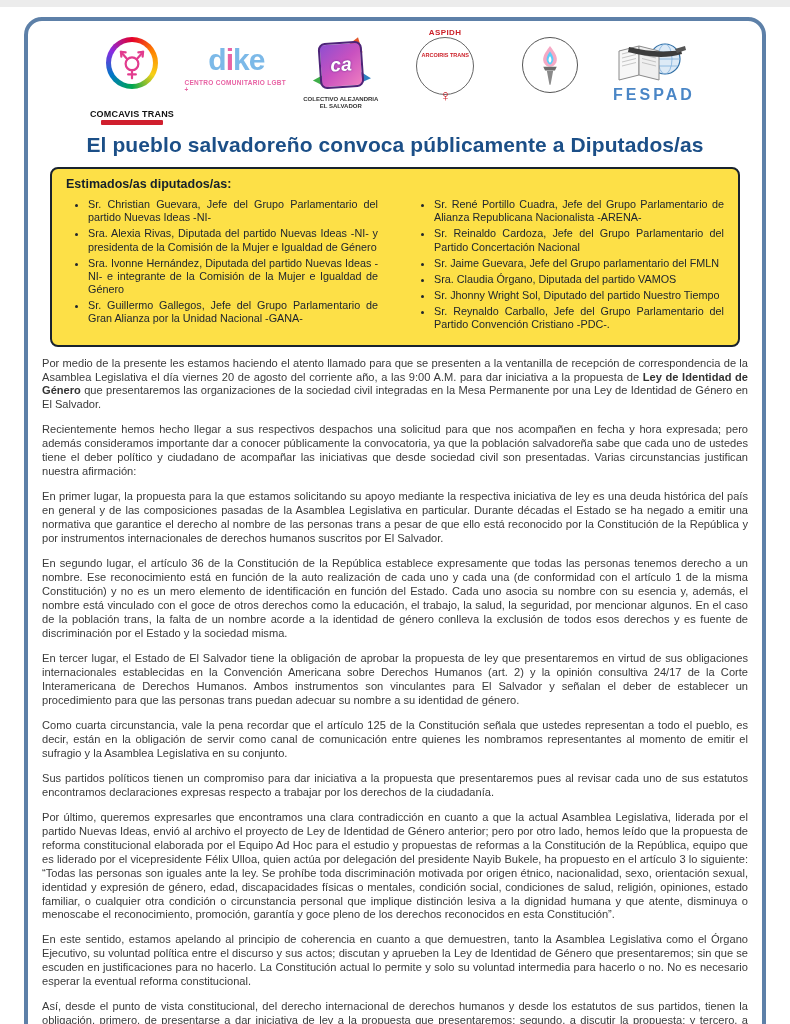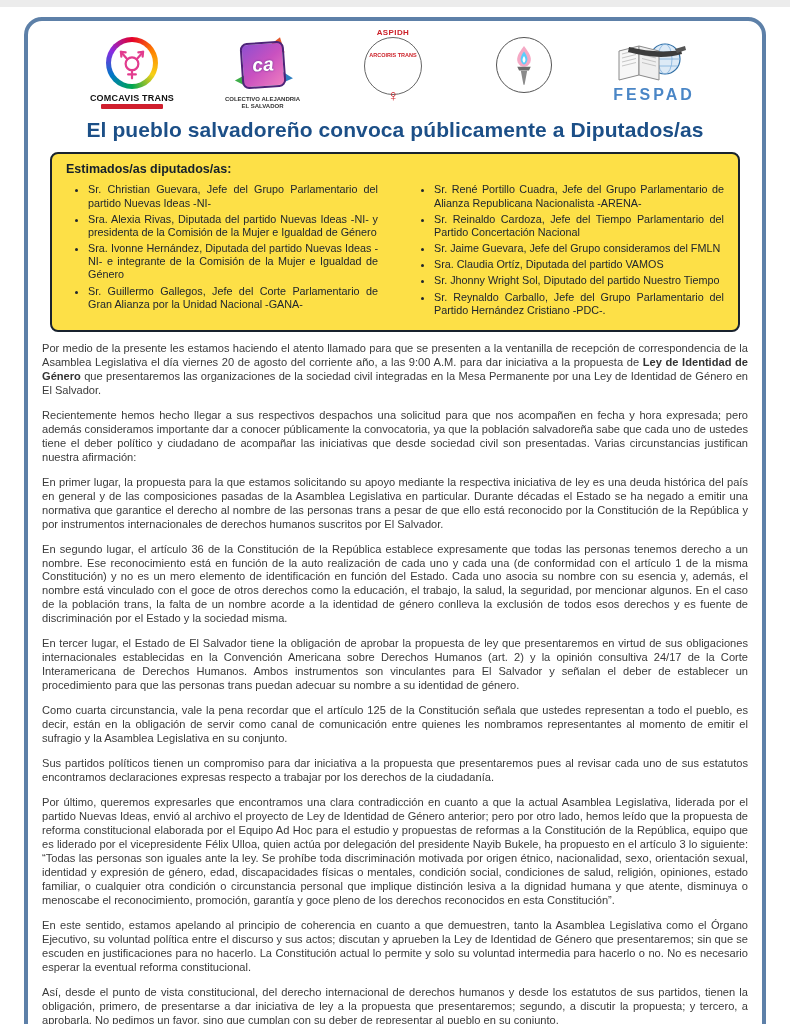--- a/index.html
+++ b/index.html
@@ -24,21 +24,21 @@
   }
   .logo { display:flex; flex-direction:column; align-items:center; width:104px; }
 
   
   .ring {
     width:52px; height:52px; border-radius:50%;
     background:conic-gradient(#e4002b,#ff8200,#f7d117,#00a650,#0077c8,#8a2be2,#e4002b);
     display:flex; align-items:center; justify-content:center;
   }
   .ring-inner { width:42px; height:42px; border-radius:50%; background:#fff; display:flex; align-items:center; justify-content:center; }
-  .comcavis-name { color:#111; font-size:9px; font-weight:bold; margin-top:4px; letter-spacing:.2px; }
+  .comcavis-name { color:#111; font-size:9px; font-weight:bold; margin-top:20px; letter-spacing:.2px; }
   .comcavis-strip { width:62px; height:5px; background:#d01f2e; margin-top:1px; border-radius:1px; }
 
   
   .dike-word { font-size:30px; font-weight:bold; color:#7cb9e8; line-height:1; letter-spacing:-1px; margin-top:8px; }
   .dike-word .pink { color:#e863a4; }
   .dike-sub { color:#e863a4; font-size:6.5px; font-weight:bold; margin-top:4px; letter-spacing:.3px; }
 
   
   .ca-wrap { position:relative; width:56px; height:56px; display:flex; align-items:center; justify-content:center; }
   .ca-tri1 { position:absolute; left:2px; bottom:4px; width:0; height:0;
@@ -131,20 +131,24 @@
               <line x1="7" y1="7" x2="12.5" y2="7.5"></line>
               <line x1="7" y1="7" x2="7.5" y2="12.5"></line>
             </g>
           </svg>
         </div>
       </div>
       <div class="comcavis-name">COMCAVIS TRANS</div>
       <div class="comcavis-strip"></div>
     </div>
 
+    <div class="logo">
+      <div class="dike-word"><span>d</span><span class="pink">i</span><span>ke</span></div>
+      <div class="dike-sub">CENTRO COMUNITARIO LGBT +</div>
+    </div>
 
     <div class="logo">
       <div class="ca-wrap">
         <div class="ca-tri1"></div>
         <div class="ca-tri2"></div>
         <div class="ca-tri3"></div>
         <div class="ca-badge">ca</div>
       </div>
       <div class="ca-sub">
         <div>COLECTIVO ALEJANDRIA</div>
@@ -202,29 +206,29 @@
 
   <h1 class="title">El pueblo salvadoreño convoca públicamente a Diputados/as</h1>
 
   <div class="recipients-box">
     <div class="recip-heading">Estimados/as diputados/as:</div>
     <div class="recip-cols">
       <ul>
         <li>Sr. Christian Guevara, Jefe del Grupo Parlamentario del partido Nuevas Ideas -NI-</li>
         <li>Sra. Alexia Rivas, Diputada del partido Nuevas Ideas -NI- y presidenta de la Comisión de la Mujer e Igualdad de Género</li>
         <li>Sra. Ivonne Hernández, Diputada del partido Nuevas Ideas -NI- e integrante de la Comisión de la Mujer e Igualdad de Género</li>
-        <li>Sr. Guillermo Gallegos, Jefe del Corte Parlamentario de Gran Alianza por la Unidad Nacional -GANA-</li>
+        <li>Sr. Guillermo Gallegos, Jefe del Grupo Parlamentario de Gran Alianza por la Unidad Nacional -GANA-</li>
       </ul>
       <ul>
         <li>Sr. René Portillo Cuadra, Jefe del Grupo Parlamentario de Alianza Republicana Nacionalista -ARENA-</li>
-        <li>Sr. Reinaldo Cardoza, Jefe del Tiempo Parlamentario del Partido Concertación Nacional</li>
-        <li>Sr. Jaime Guevara, Jefe del Grupo consideramos del FMLN</li>
-        <li>Sra. Claudia Ortíz, Diputada del partido VAMOS</li>
+        <li>Sr. Reinaldo Cardoza, Jefe del Grupo Parlamentario del Partido Concertación Nacional</li>
+        <li>Sr. Jaime Guevara, Jefe del Grupo parlamentario del FMLN</li>
+        <li>Sra. Claudia Órgano, Diputada del partido VAMOS</li>
         <li>Sr. Jhonny Wright Sol, Diputado del partido Nuestro Tiempo</li>
-        <li>Sr. Reynaldo Carballo, Jefe del Grupo Parlamentario del Partido Hernández Cristiano -PDC-.</li>
+        <li>Sr. Reynaldo Carballo, Jefe del Grupo Parlamentario del Partido Convención Cristiano -PDC-.</li>
       </ul>
     </div>
   </div>
 
   <div class="letter-body">
     <p><span>Por medio de la presente les estamos haciendo el atento llamado para que se presenten a la ventanilla de recepción de correspondencia de la Asamblea Legislativa el día viernes 20 de agosto del corriente año, a las 9:00 A.M. para dar iniciativa a la propuesta de </span><b>Ley de Identidad de Género</b><span> que presentaremos las organizaciones de la sociedad civil integradas en la Mesa Permanente por una Ley de Identidad de Género en El Salvador.</span></p>
     <p>Recientemente hemos hecho llegar a sus respectivos despachos una solicitud para que nos acompañen en fecha y hora expresada; pero además consideramos importante dar a conocer públicamente la convocatoria, ya que la población salvadoreña sabe que cada uno de ustedes tiene el deber político y ciudadano de acompañar las iniciativas que desde sociedad civil son presentadas. Varias circunstancias justifican nuestra afirmación:</p>
     <p>En primer lugar, la propuesta para la que estamos solicitando su apoyo mediante la respectiva iniciativa de ley es una deuda histórica del país en general y de las composiciones pasadas de la Asamblea Legislativa en particular. Durante décadas el Estado se ha negado a emitir una normativa que garantice el derecho al nombre de las personas trans a pesar de que ello está reconocido por la Constitución de la República y por instrumentos internacionales de derechos humanos suscritos por El Salvador.</p>
     <p>En segundo lugar, el artículo 36 de la Constitución de la República establece expresamente que todas las personas tenemos derecho a un nombre. Ese reconocimiento está en función de la auto realización de cada uno y cada una (de conformidad con el artículo 1 de la misma Constitución) y no es un mero elemento de identificación en función del Estado. Cada uno asocia su nombre con su esencia y, además, el nombre está vinculado con el goce de otros derechos como la educación, el trabajo, la salud, la seguridad, por mencionar algunos. En el caso de la población trans, la falta de un nombre acorde a la identidad de género conlleva la exclusión de todos esos derechos y es fuente de discriminación por el Estado y la sociedad misma.</p>
     <p>En tercer lugar, el Estado de El Salvador tiene la obligación de aprobar la propuesta de ley que presentaremos en virtud de sus obligaciones internacionales establecidas en la Convención Americana sobre Derechos Humanos (art. 2) y la opinión consultiva 24/17 de la Corte Interamericana de Derechos Humanos. Ambos instrumentos son vinculantes para El Salvador y señalan el deber de establecer un procedimiento para que las personas trans puedan adecuar su nombre a su identidad de género.</p>

